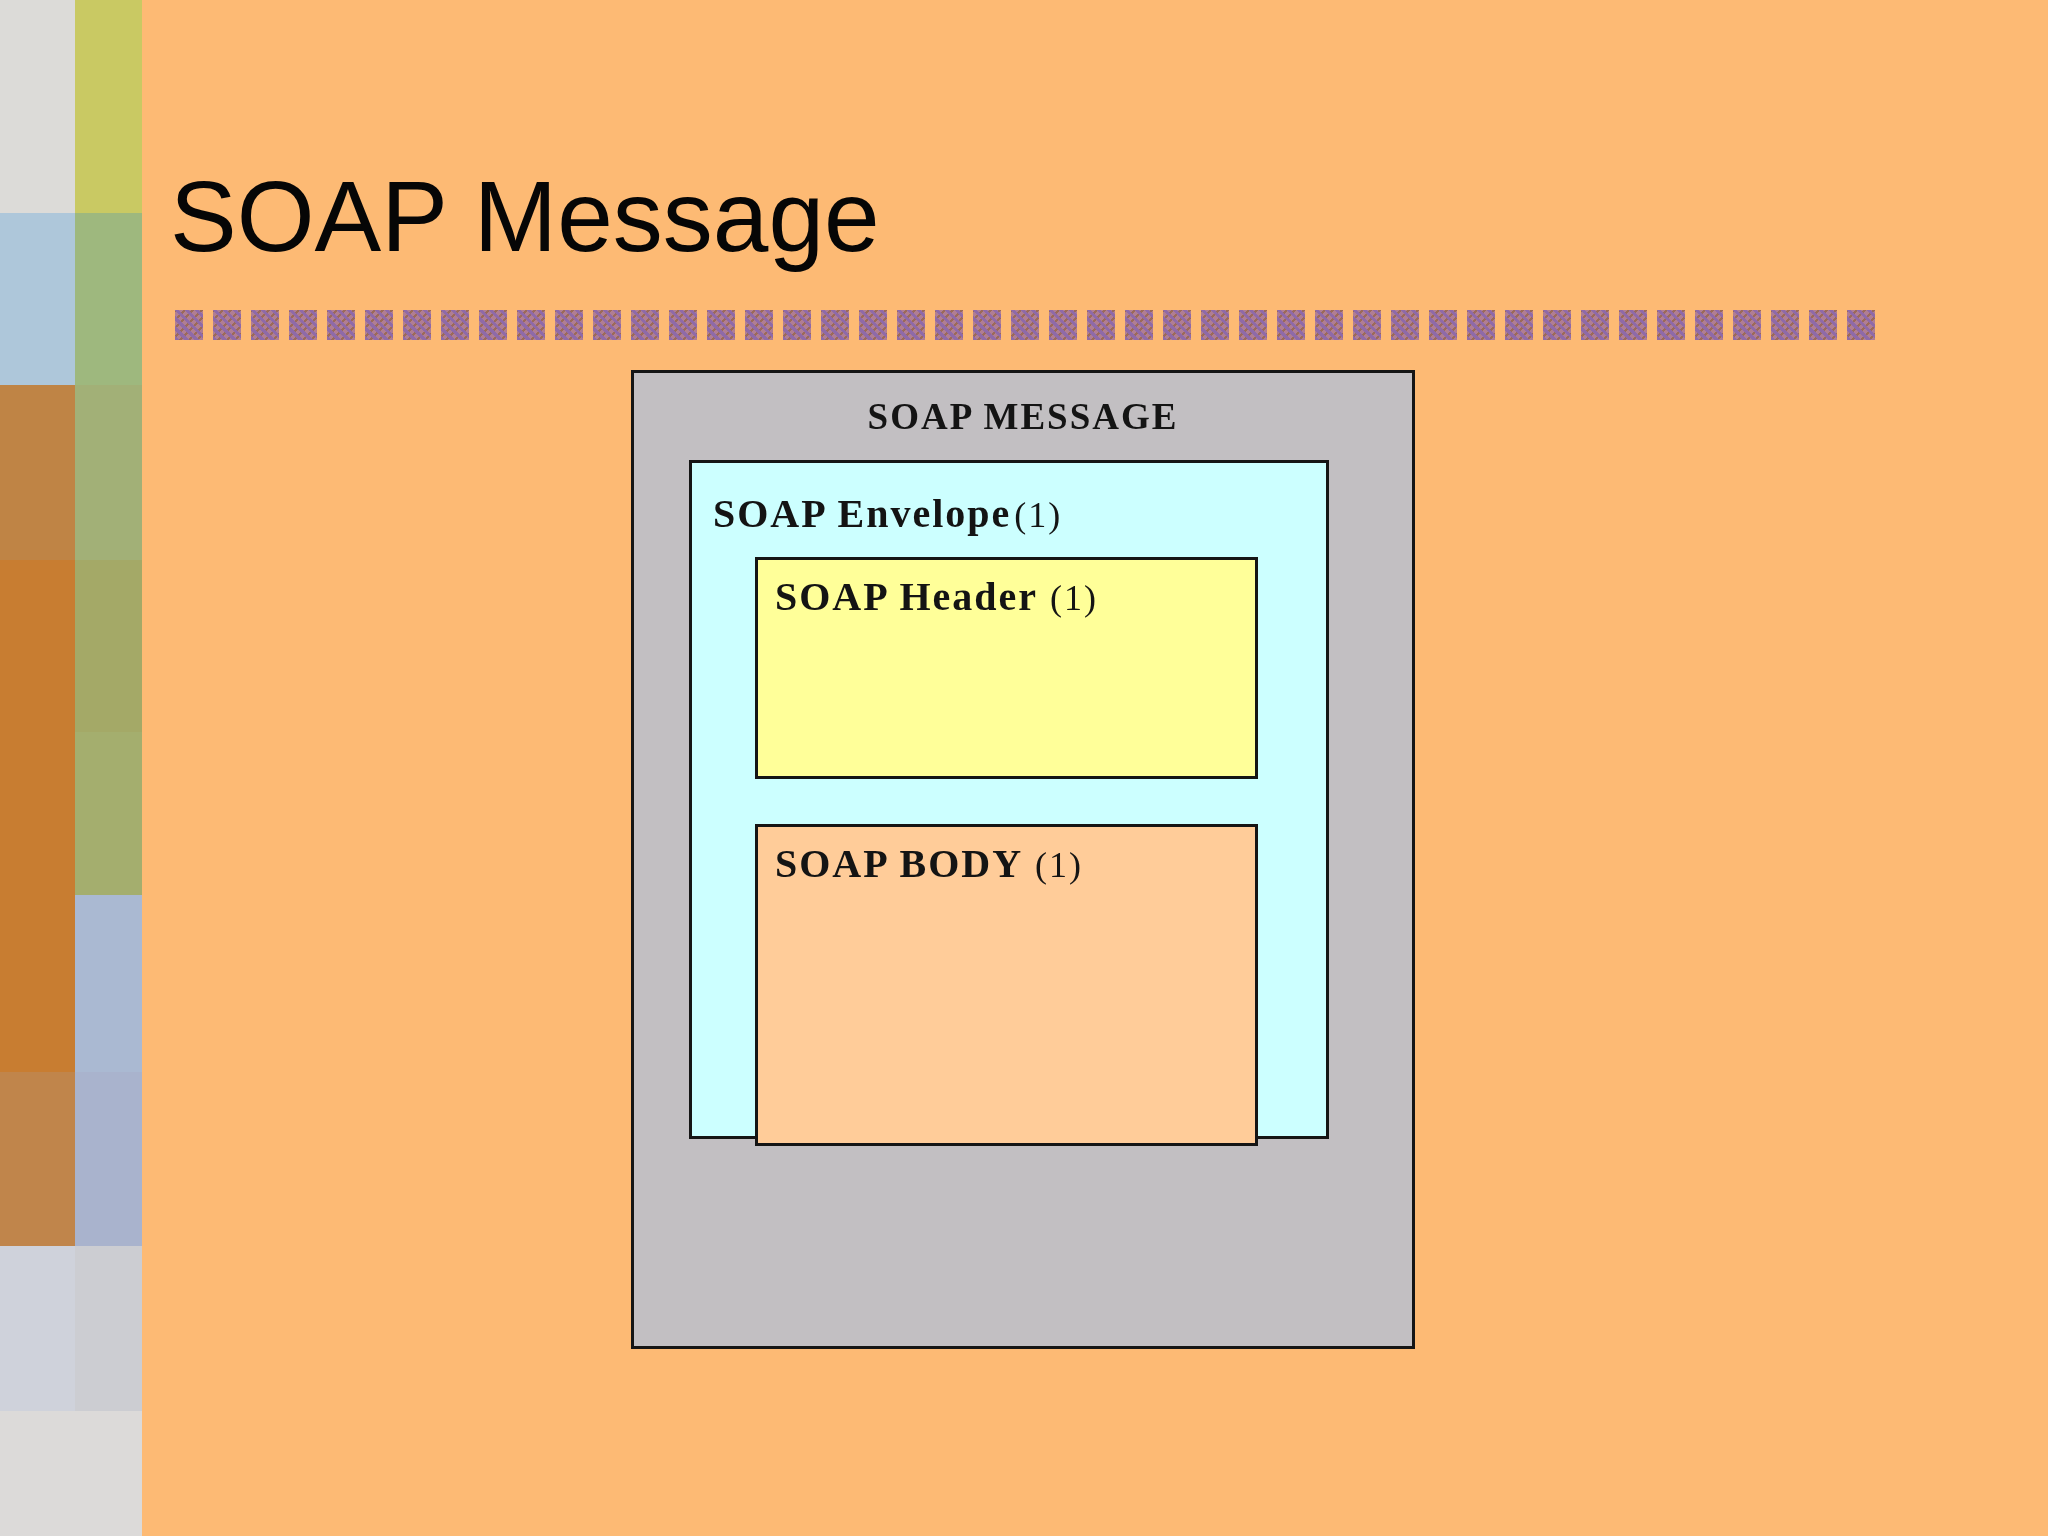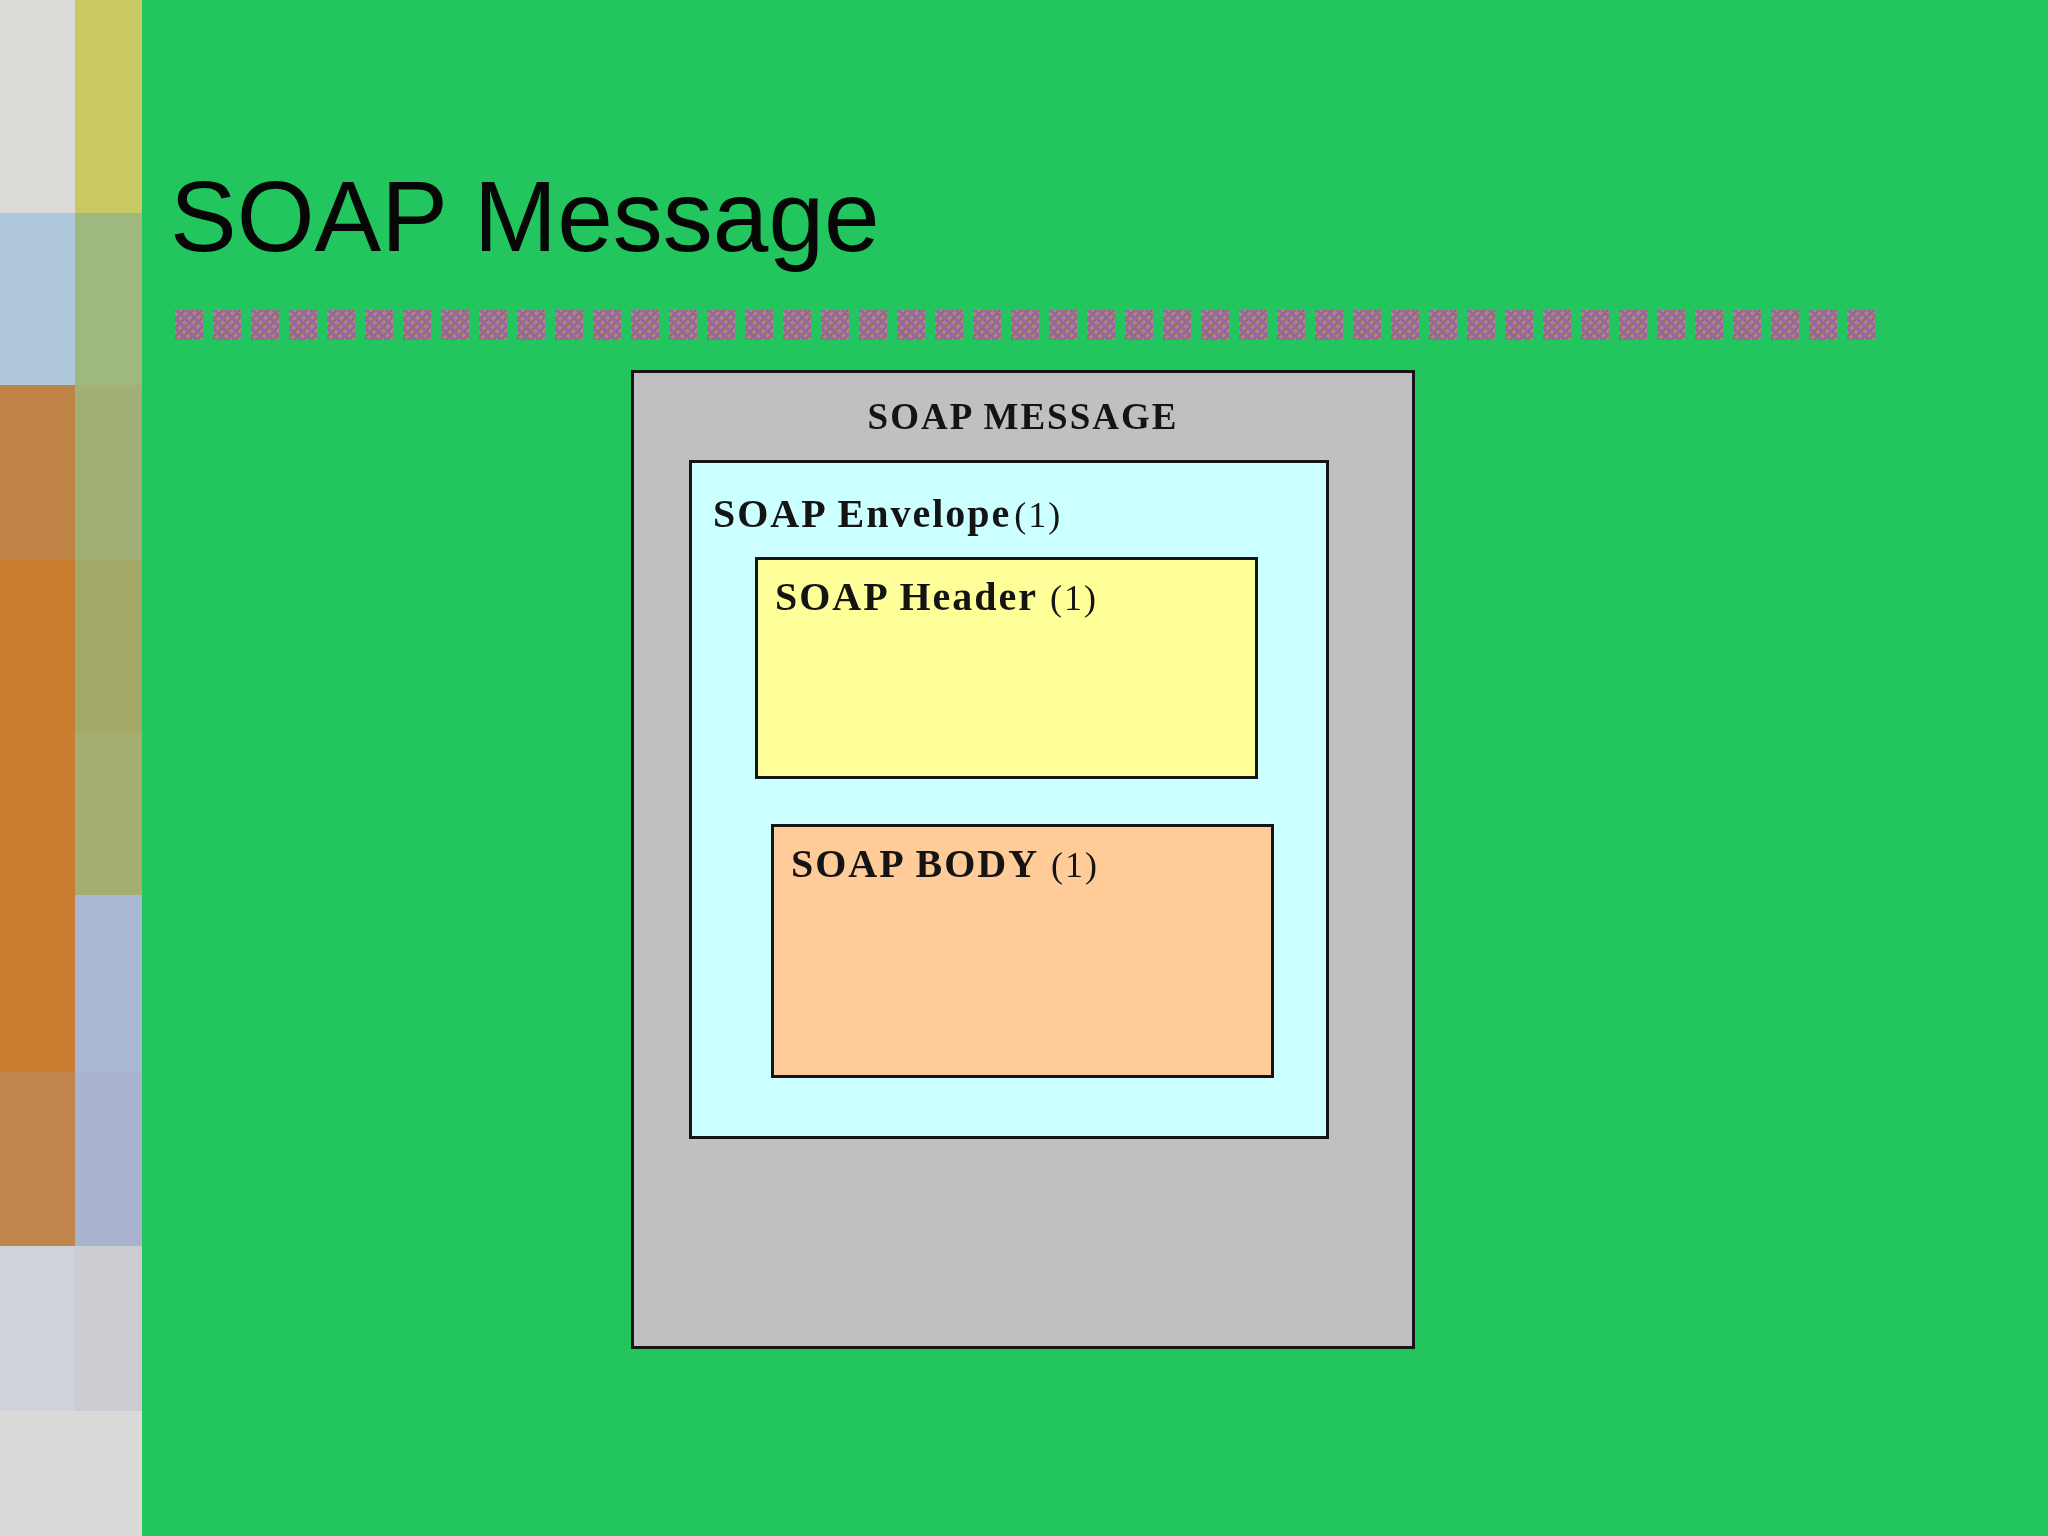--- a/index.html
+++ b/index.html
@@ -1,19 +1,19 @@
 <!DOCTYPE html>
 <html style="--sq-base: #b07e92; --sq-p: #8f6aa8; --sq-br: #9c6a58;"><head>
 <meta charset="utf-8">
 <style>
   html,body{margin:0;padding:0;background:#ffffff;}
   #stage{
     position:relative;
     width:2048px;height:1536px;
-    background:#22c55e;
+    background:#fdba74;
     overflow:hidden;
     font-family:"Liberation Sans", sans-serif;
   }
 
   
   .sidebar{position:absolute;left:0;top:0;width:142px;height:1536px;}
   .sb-row{display:flex;width:100%;}
   .sb-c1{width:75px;height:100%;}
   .sb-c2{width:67px;height:100%;}
 
@@ -56,21 +56,21 @@
   }
   .env-label{
     position:absolute;left:21px;top:16px;
     font-size:40px;letter-spacing:2px;white-space:nowrap;margin-top:11px;
   }
   .inner-box{
     position:absolute;left:63px;width:503px;
     border:3px solid #151515;box-sizing:border-box;
   }
   .header-box{top:94px;height:222px;}
-  .body-box{top:361px;height:254px;margin-left:16px;}
+  .body-box{top:361px;height:322px;}
   .inner-label{
     position:absolute;left:17px;top:13px;
     font-size:40px;letter-spacing:2px;white-space:nowrap;
   }
   .lbl-b{font-weight:bold;}
   .lbl-r{font-weight:normal;font-size:36px;}
   .count-env{margin-left:3px;}
   .count-sp{margin-left:12px;}
 </style>
 </head>

